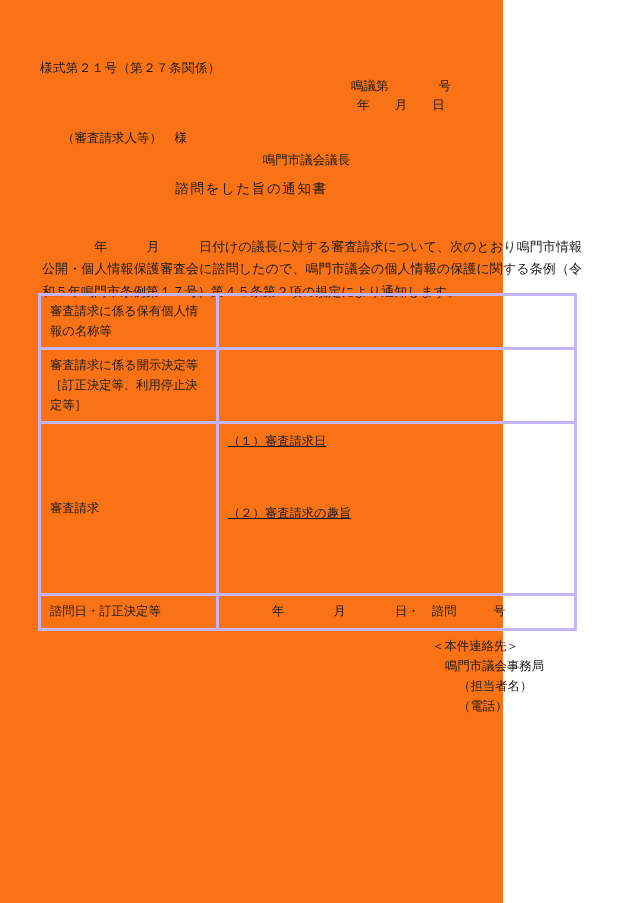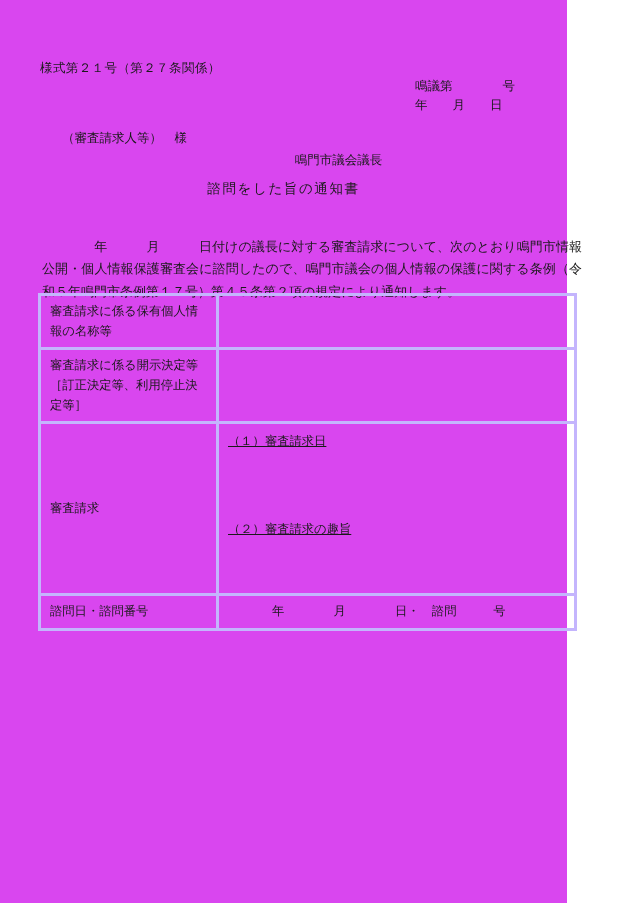--- a/index.html
+++ b/index.html
@@ -10,23 +10,23 @@
   body {
     width: 630px;
     height: 903px;
     font-family: "DejaVu Serif", "Liberation Serif", serif;
     color: #1a1a1a;
     position: relative;
     overflow: hidden;
   }
   .page {
     position: relative;
-    width: 567px;
+    width: 503px;
     height: 903px;
-    background: #d946ef;
+    background: #f97316;
   }
 
   
   .form-no {
     position: absolute;
     left: 40px;
     top: 60px;
     font-size: 12.5px;
     letter-spacing: 0.4px;
     white-space: nowrap;
@@ -38,20 +38,21 @@
     right: 52px;
     top: 76px;
     font-size: 12.5px;
     text-align: left;
     line-height: 1.55;
   }
   .doc-meta .line {
     white-space: pre;
   }
   .doc-meta .line.date {
+    text-align: center;
   }
 
   
   .addressee {
     position: absolute;
     left: 62px;
     top: 130px;
     font-size: 12.5px;
     white-space: pre;
   }
@@ -115,21 +116,21 @@
   }
   .r1 { height: 42px; }
   .r2 { height: 58px; }
   .r3 { height: 172px; }
   .r4 { height: 34px; }
 
   .sub-item {
     white-space: pre;
   }
   .sub-item.second {
-    margin-top: 68px;
+    margin-top: 52px;
   }
   .cell-inner-pad {
     padding-top: 2px;
     text-decoration: underline;
   }
   .date-row-value {
     padding-left: 44px;
     white-space: pre;
   }
 
@@ -180,22 +181,28 @@
       <tr class="r3">
         <td class="label label-mid">審査請求</td>
         <td>
           <div class="cell-inner-pad">
             <div class="sub-item">（１）審査請求日</div>
             <div class="sub-item second">（２）審査請求の趣旨</div>
           </div>
         </td>
       </tr>
       <tr class="r4">
-        <td class="label label-mid">諮問日・諮問番号</td>
+        <td class="label label-mid">諮問日・訂正決定等</td>
         <td class="label-mid">
           <div class="date-row-value">年　　　　月　　　　日・　諮問　　　号</div>
         </td>
       </tr>
     </tbody>
   </table>
 
+  <div class="contact">
+    <div class="ln">＜本件連絡先＞</div>
+    <div class="ln i1">鳴門市議会事務局</div>
+    <div class="ln i2">（担当者名）</div>
+    <div class="ln i2">（電話）</div>
+  </div>
 
 </div>
 
 </body></html>

